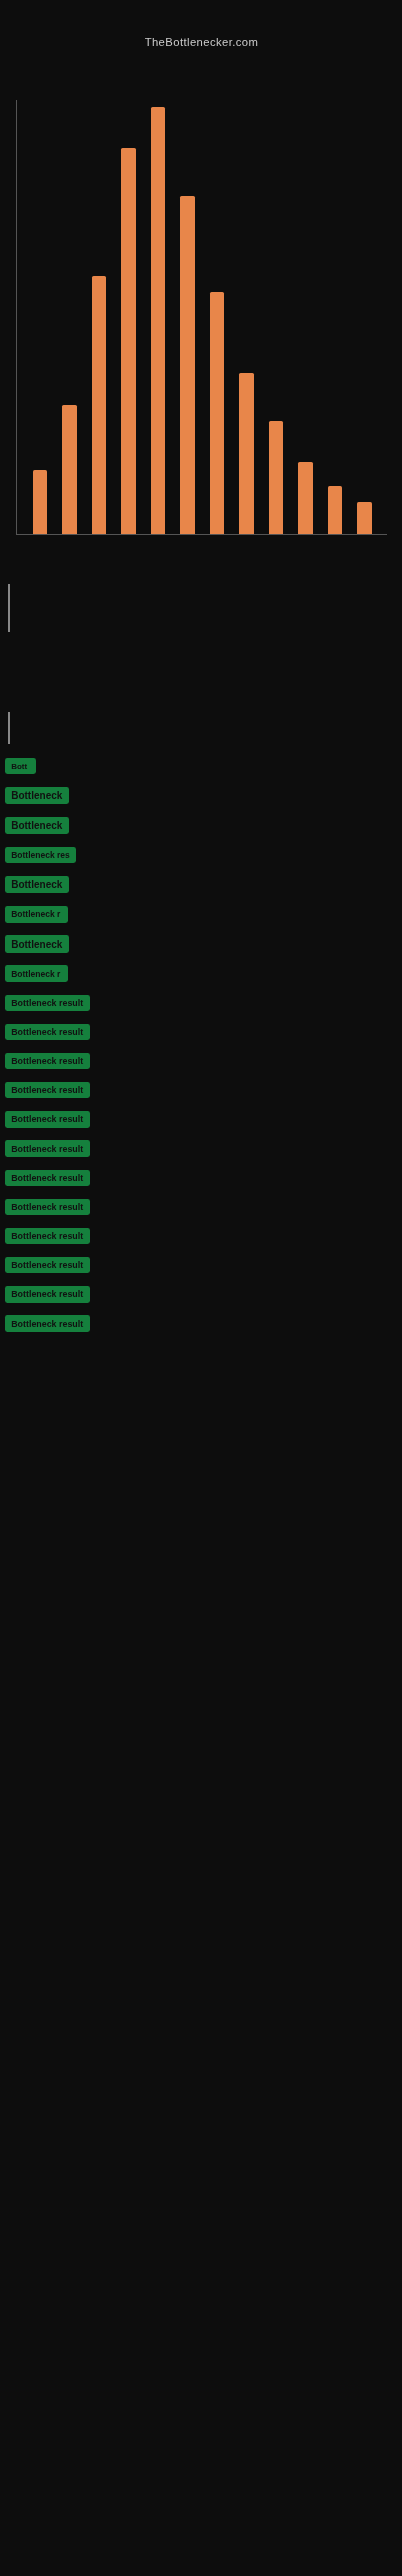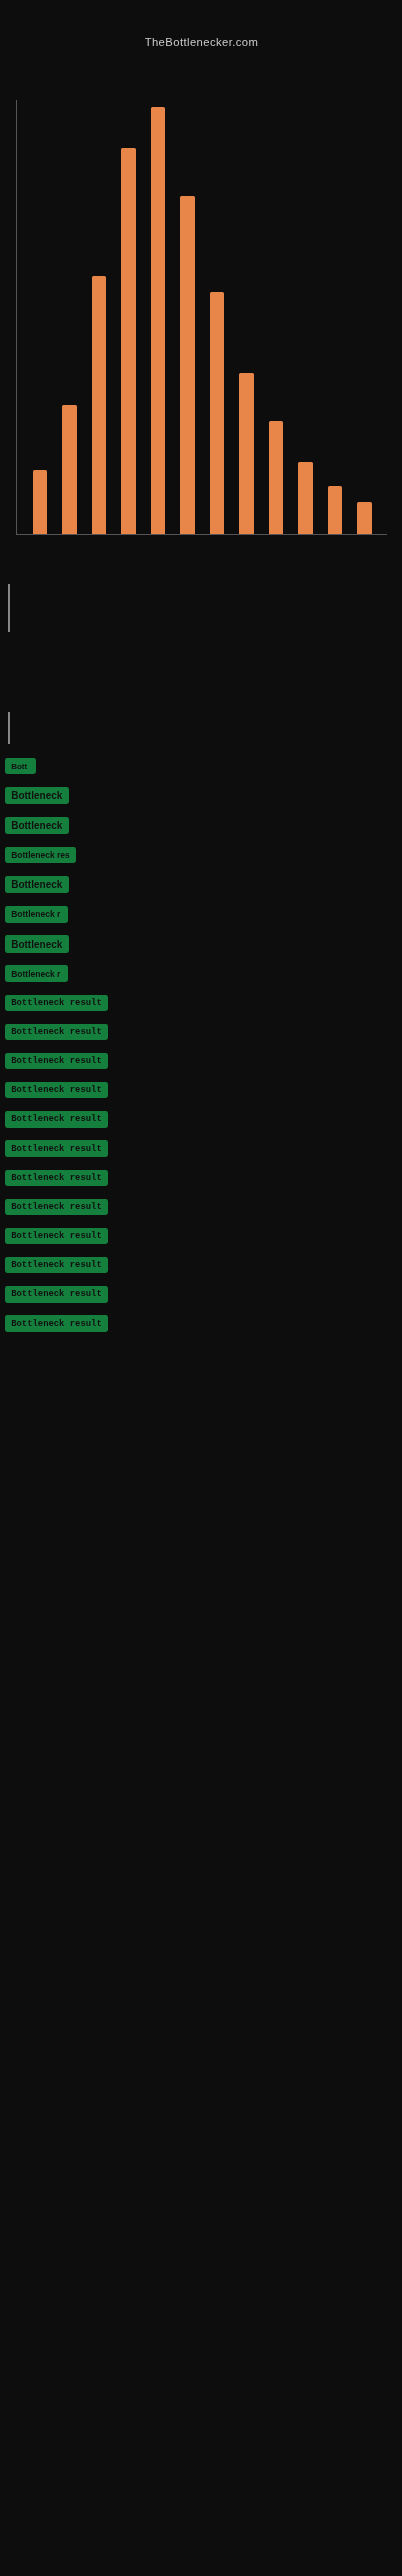--- a/index.html
+++ b/index.html
@@ -107,21 +107,21 @@
       padding: 3.2px 6.4px;
       border-radius: 2.4px;
       white-space: nowrap;
       min-width: 48px;
     }
 
     
     .badge-xs { min-width: 31px; font-size: 8px; }
     .badge-sm { min-width: 48px; font-size: 10px; }
     .badge-md { min-width: 63px; font-size: 8.5px; }
-    .badge-lg { min-width: 77px; font-size: 8.9px; font-family: Liberation Mono, monospace; }
+    .badge-lg { min-width: 77px; font-size: 8.9px; }
   </style>
 </head>
 <body>
 
 <div class="site-title">TheBottlenecker.com</div>
 
 <div class="chart-area">
   <div class="chart-bars" id="chart-bars-container">
   <div class="bar-group">
         <div class="bar" style="height: 64px;"></div>

